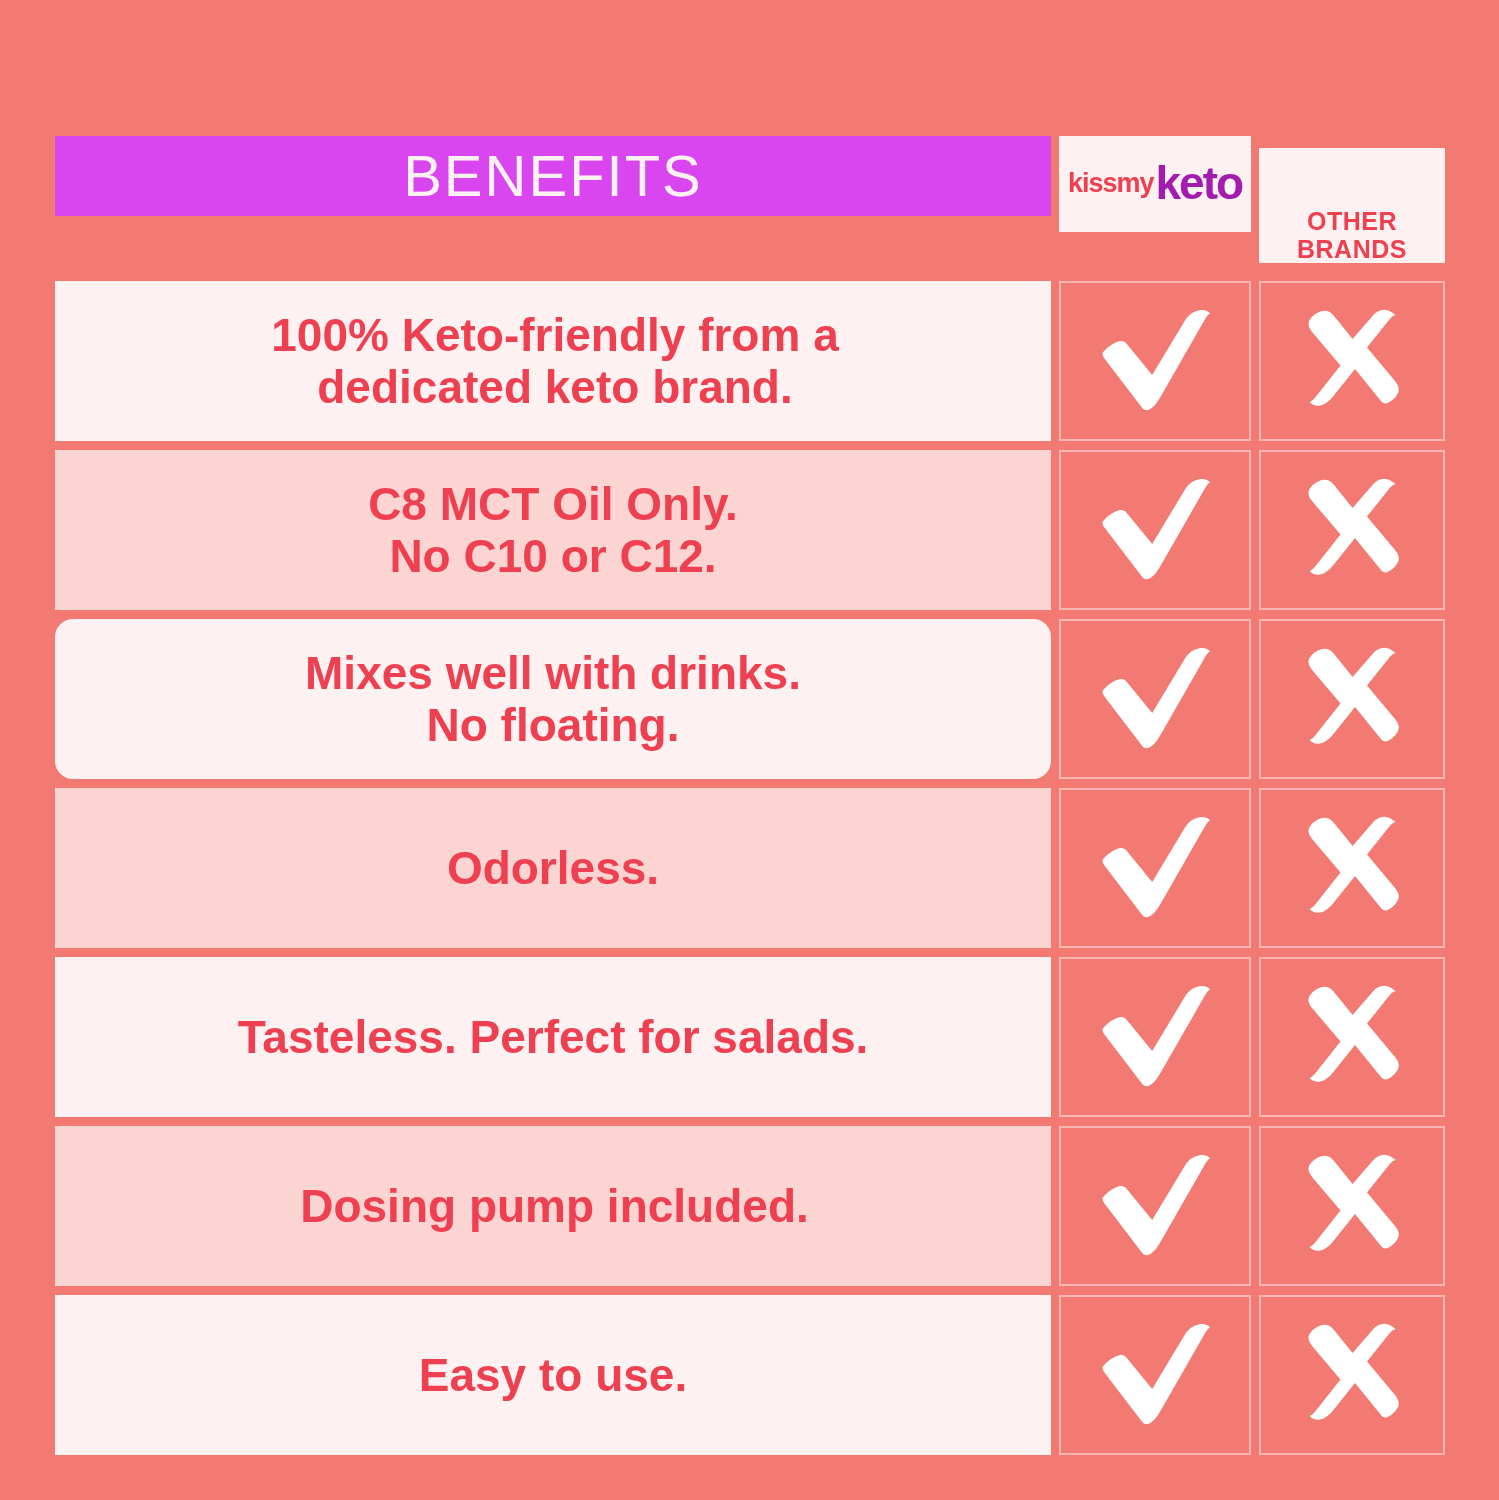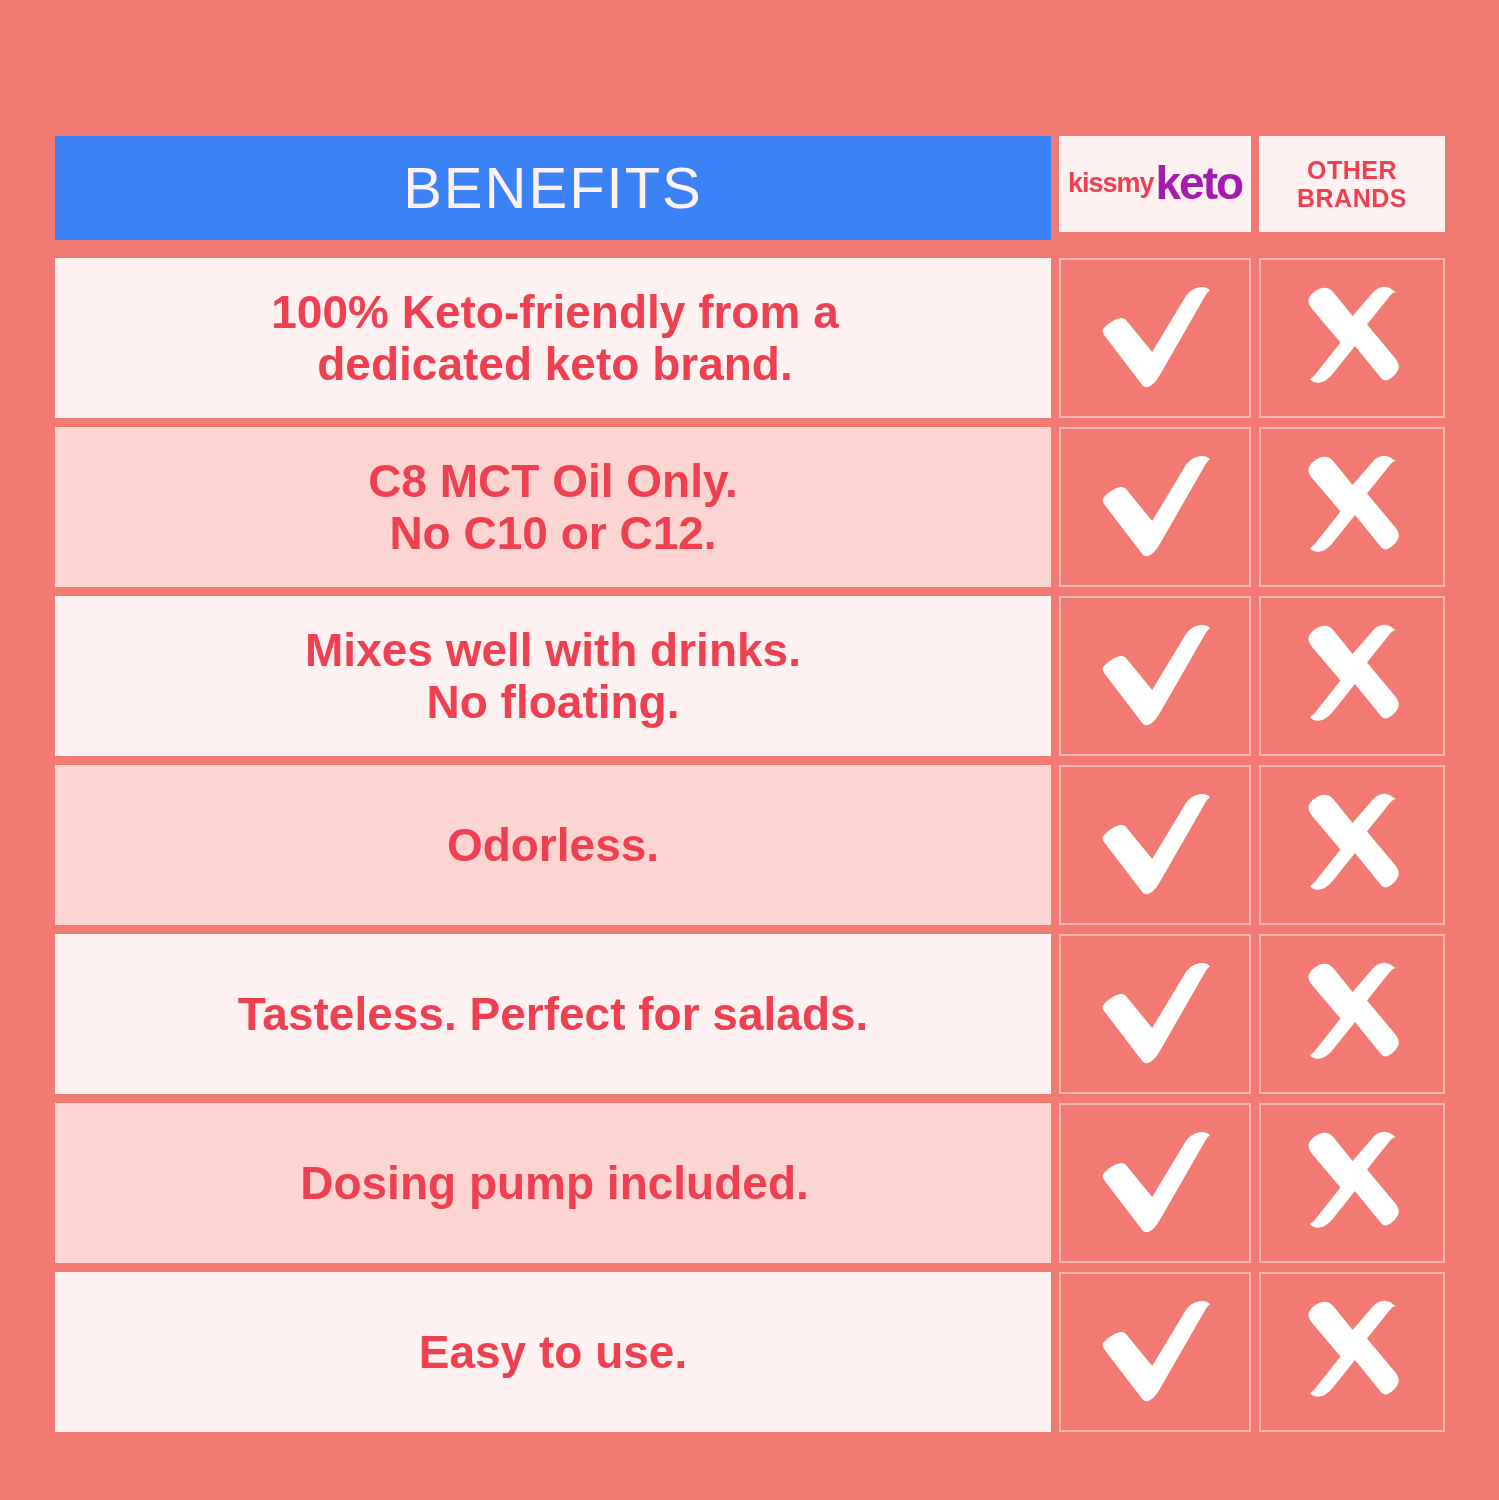--- a/index.html
+++ b/index.html
@@ -18,43 +18,44 @@
     display:flex;
     flex-direction:column;
     gap:9px;
   }
 
   .row{display:flex;gap:8px;align-items:stretch;}
 
   
   .hdr-benefits{
     flex:0 0 996px;
-    background:#3b82f6;
-    height:104px;
+    background:#d946ef;
+    height:80px;
     display:flex;align-items:center;justify-content:center;
   }
   .hdr-benefits span{
     color:#FDF1F1;
     font-size:58px;
     font-weight:400;
     letter-spacing:2px;
     line-height:1;
   }
   .hdr-brand{
     flex:0 0 192px;
     background:#FDF1F1;
     height:96px;
     display:flex;align-items:center;justify-content:center;
   }
   .hdr-other{
     flex:0 0 186px;
     background:#FDF1F1;
-    height:96px;
-    display:flex;align-items:center;justify-content:center;
+    height:115px;
+    display:flex;align-items:flex-end;justify-content:center;
     text-align:center;
+    margin-top:12px;
   }
   .hdr-other span{
     color:#EE4050;
     font-weight:bold;
     font-size:25px;
     line-height:1.12;
     letter-spacing:.5px;
   }
 
   
@@ -170,21 +171,21 @@
           </div>
           <div class="cell-mark other" style="height: 160px;">
             <span>
               <svg width="104" height="104" viewBox="0 0 104 104" aria-hidden="true">
                 <path fill="#FFFFFF" d="M11.0,9.0 C15.5,4.2 21.0,1.2 26.5,2.0 C29.5,2.4 31.6,4.2 33.6,6.6 L52.6,30.0 L72.5,7.0 C76.0,2.8 80.5,0.4 85.5,0.9 C89.5,1.3 92.5,3.2 95.5,6.0 C93.2,6.6 91.4,8.2 89.6,10.3 L67.0,38.5 L95.0,72.0 C97.6,75.2 99.4,78.5 98.6,82.0 C97.6,86.4 93.6,90.8 88.6,93.6 C85.4,95.4 83.0,94.4 80.8,91.8 L55.0,60.0 L33.0,87.5 C29.4,92.0 25.0,95.6 20.0,96.6 C16.0,97.4 12.4,96.0 9.6,93.0 C12.0,92.0 13.8,90.2 15.6,88.0 L40.5,56.5 L12.5,23.5 C9.6,20.0 8.0,16.6 8.6,13.6 C9.0,11.8 9.8,10.3 11.0,9.0 Z"></path>
               </svg>
             </span>
           </div>
         </div>
         <div class="row">
-          <div class="cell-benefit tone-light" style="height: 160px;">
+          <div class="cell-benefit tone-light" style="height: 160px; border-radius: 18px;">
             <span>Mixes well with drinks.
 No floating.</span>
           </div>
           <div class="cell-mark" style="height: 160px;">
             <span>
               <svg width="112" height="104" viewBox="0 0 112 104" aria-hidden="true">
                 <path fill="#FFFFFF" d="M3.5,44.0 C7,39 13,34.5 19.5,32.5 C23,31.4 25.5,32.2 27.6,34.8 L53.2,66.0 L86.0,11.5 C89.5,5.8 94.0,2.6 99.6,1.4 C104.0,0.5 108.4,1.6 111.0,4.2 C109.3,5.2 108.0,7.0 106.7,9.1 L62.0,87.0 C59.0,92.2 56.0,96.8 52.0,99.6 C48.2,102.3 45.0,101.4 42.5,97.9 L6.2,50.5 C4.4,48.2 3.3,46.0 3.5,44.0 Z"></path>
               </svg>
             </span>
           </div>

